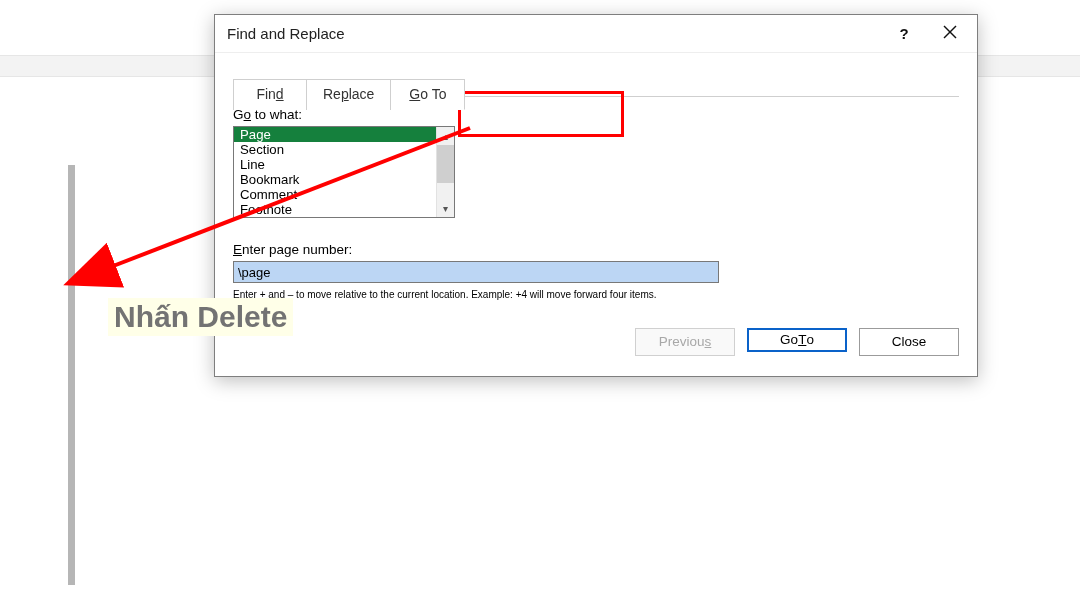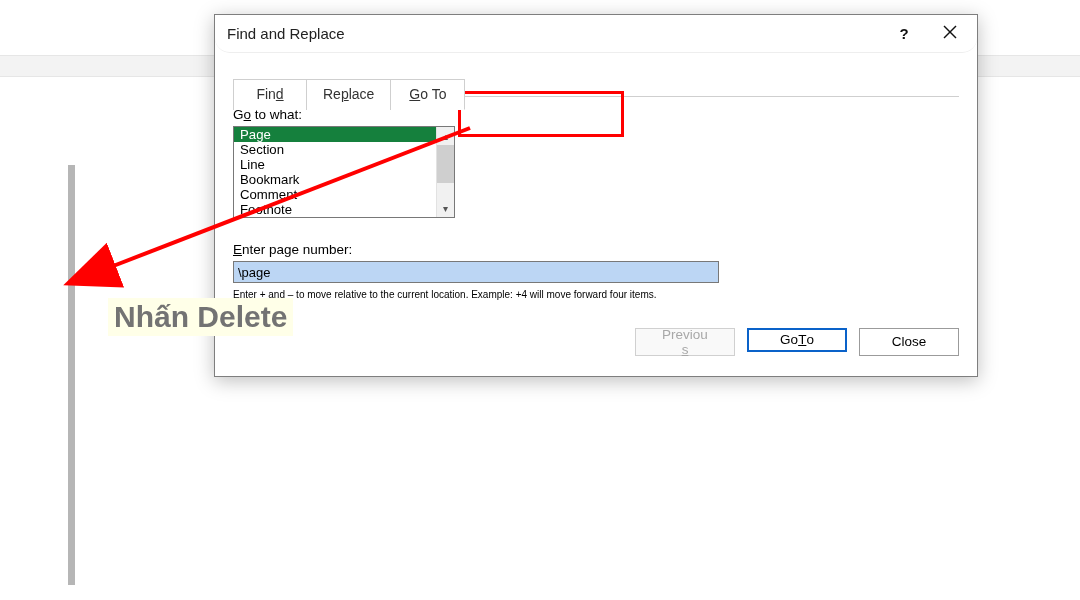--- a/index.html
+++ b/index.html
@@ -39,21 +39,20 @@
       background: #fff;
       border: 1px solid #7e7e7e;
       box-shadow: 0 4px 18px rgba(0,0,0,.25);
     }
     .titlebar {
       height: 38px;
       display: flex;
       align-items: center;
       padding: 0 4px 0 12px;
       border-bottom: 1px solid #eee;
-      border-radius: 15px;
     }
     .titlebar .title { flex: 1; font-size: 15px; color:#222; }
     .titlebar .tb-btn {
       width: 46px; height: 30px;
       display: flex; align-items: center; justify-content: center;
       color: #111;
     }
     .titlebar .help { font-size: 15px; font-weight: 600; }
     .titlebar .close svg { width: 14px; height: 14px; }
 
@@ -161,21 +160,21 @@
     }
     .btn {
       width: 100px;
       height: 28px;
       font-size: 13.5px;
       background: #fff;
       border: 1px solid #9b9b9b;
       display:flex; align-items:center; justify-content:center;
     }
     .btn .u { text-decoration: underline; }
-    .btn.disabled { color:#a8a8a8; background:#f9f9f9; border-color:#d0d0d0;flex-direction:column; }
+    .btn.disabled { color:#a8a8a8; background:#f9f9f9; border-color:#d0d0d0; }
     .btn.default { border: 2px solid #0a62c9; width:100px; height:24px; }
 
     .annotation {
       position: absolute;
       left: 108px;
       top: 298px;
       font-family: Arial, sans-serif;
       font-size: 30px;
       font-weight: bold;
       color: #737373;

